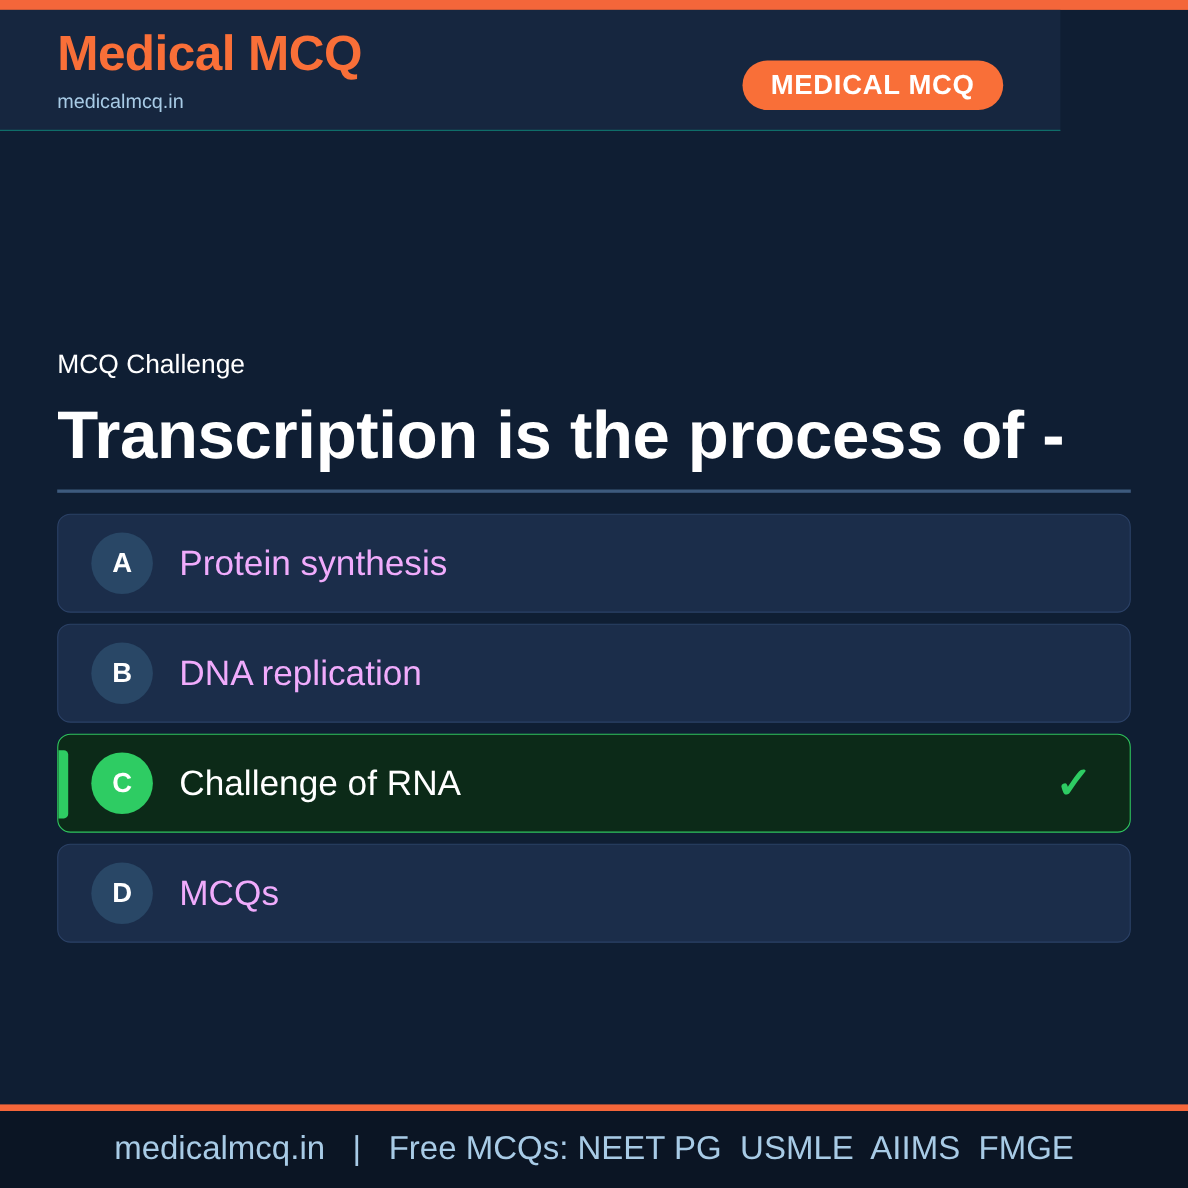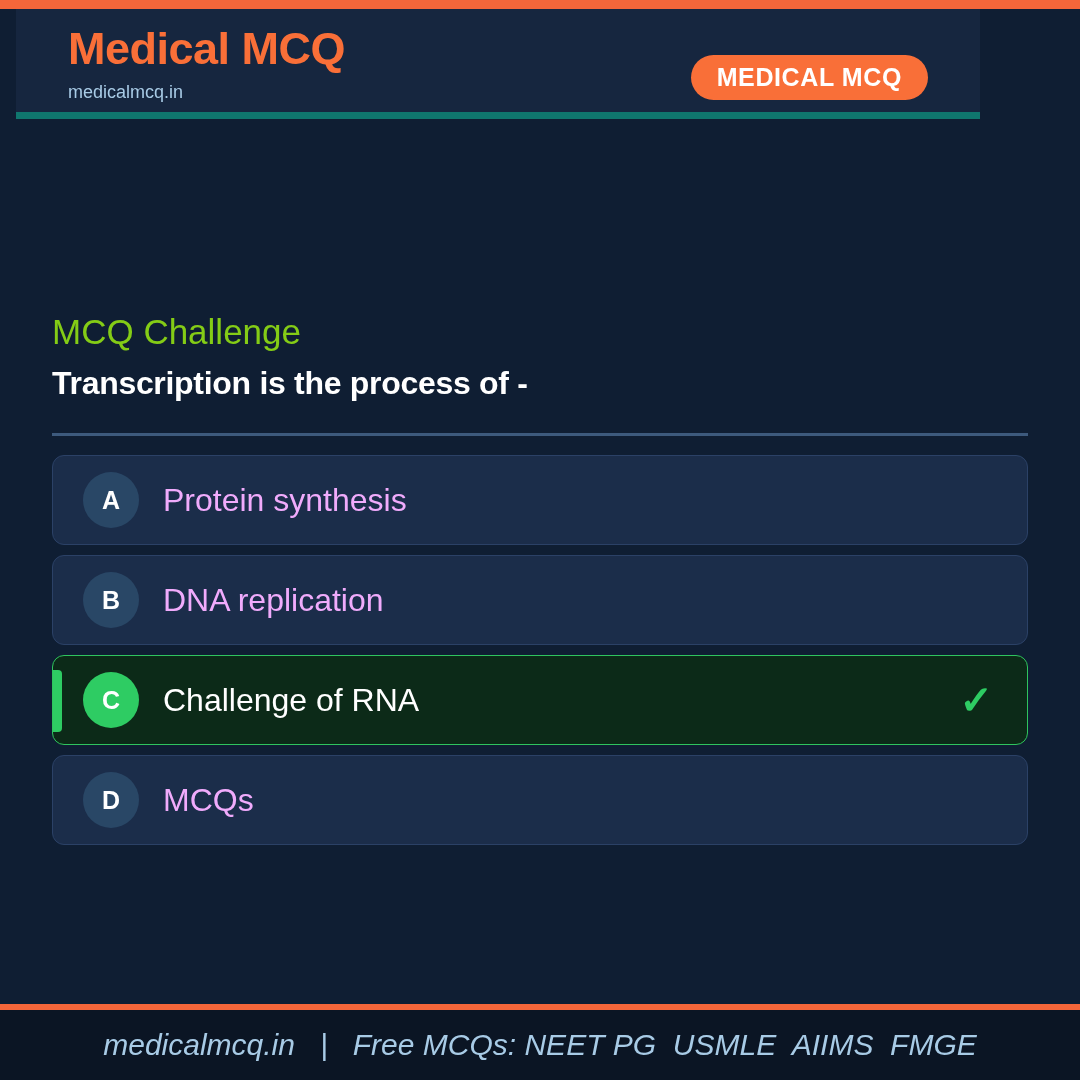--- a/index.html
+++ b/index.html
@@ -13,24 +13,24 @@
 
   
   .top-strip {
     position:absolute; top:0; left:0;
     width:1080px; height:9px;
     background:#f4663a;
   }
 
   
   .header {
-    position:absolute; top:9px; left:16px;
+    position:absolute; top:9px; left:0;
     width:964px; height:110px;
     background:#16263f;
-    border-bottom:7px solid #0f766e;
+    border-bottom:1px solid #0f766e;
   }
   .brand-block {
     position:absolute; left:52px; top:14px;
   }
   .brand-title {
     font-size:45px;
     font-weight:bold;
     color:#f96f38;
     letter-spacing:-0.5px;
     line-height:52px;
@@ -53,27 +53,27 @@
     line-height:26px;
   }
 
   
   .content {
     position:absolute;
     left:52px; top:315px;
     width:976px;
   }
   .kicker {
-    font-size:35px;
-    color:#84cc16;
+    font-size:24px;
+    color:#ffffff;
     line-height:34px;
-    margin-bottom:6px;
+    margin-bottom:18px;
   }
   .question {
-    font-size:32px;
+    font-size:61px;
     font-weight:bold;
     color:#ffffff;
     line-height:56px;
     letter-spacing:-0.3px;
   }
   .rule {
     margin-top:22px;
     height:3px;
     background:#3d5a7d;
     width:976px;
@@ -145,21 +145,20 @@
     width:1080px; height:6px;
     background:#f4663a;
   }
   .footer {
     position:absolute; bottom:0; left:0;
     width:1080px; height:70px;
     background:#0b1524;
     display:flex;
     align-items:center;
     justify-content:center;
-    font-style:italic;
   }
   .footer-text {
     font-size:30px;
     color:#a8cbe6;
     line-height:36px;
     white-space:pre;
   }
 </style>
 </head>
 <body>

